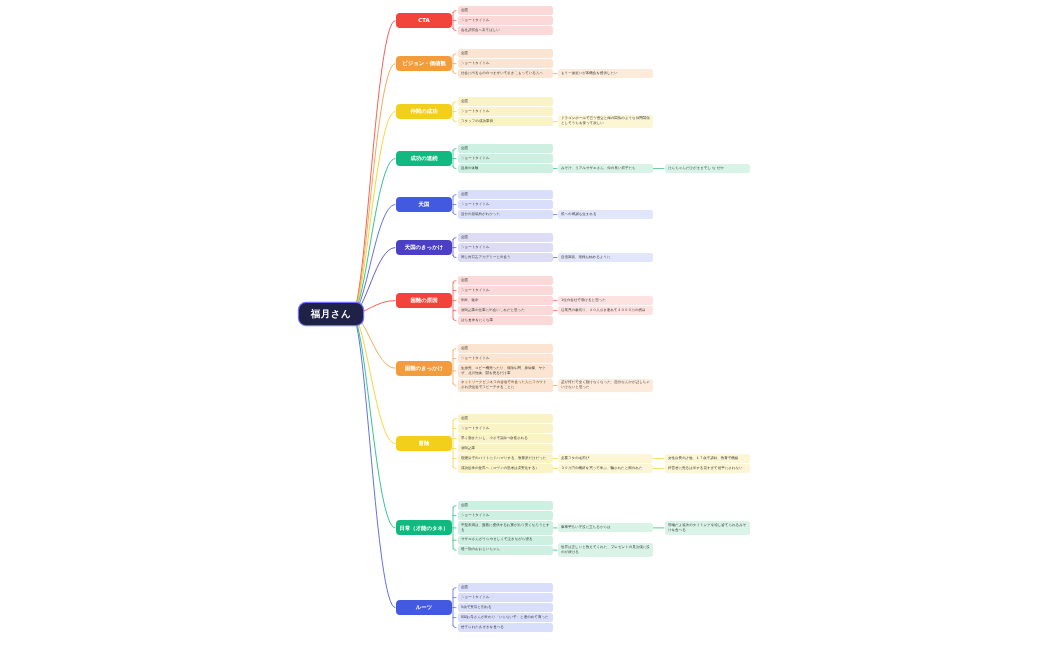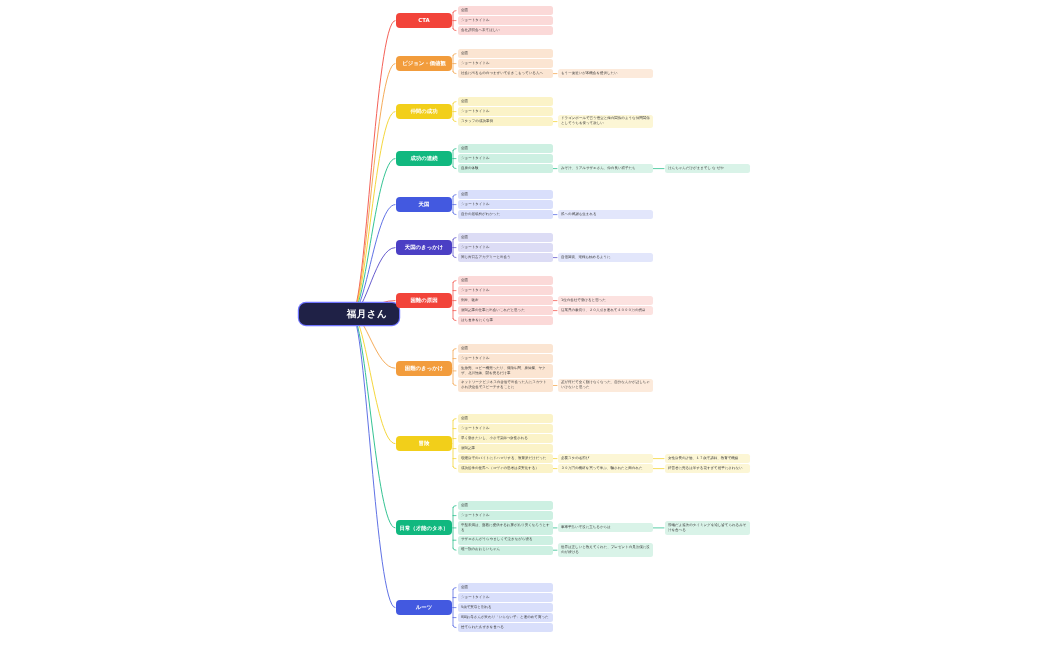--- a/index.html
+++ b/index.html
@@ -146,21 +146,21 @@
       <path d="M 352 314 C 366 314 375.65 607.6 395 607.6" fill="none" stroke="#4359e0" stroke-width="0.85" stroke-linecap="round"></path>
       <path d="M 452 607.6 L 451 607.6" fill="none" stroke="#4359e0" stroke-width="0.7" stroke-linecap="round"></path>
       <path d="M 453 589.6 Q 453 587.6 456 587.6" fill="none" stroke="#4359e0" stroke-width="0.7" stroke-linecap="round"></path>
       <path d="M 453 589.6 L 453 625.6" fill="none" stroke="#4359e0" stroke-width="0.7" stroke-linecap="round"></path>
       <path d="M 453 625.6 Q 453 627.6 456 627.6" fill="none" stroke="#4359e0" stroke-width="0.7" stroke-linecap="round"></path>
       <path d="M 453 597.6 L 456 597.6" fill="none" stroke="#4359e0" stroke-width="0.7" stroke-linecap="round"></path>
       <path d="M 453 607.6 L 456 607.6" fill="none" stroke="#4359e0" stroke-width="0.7" stroke-linecap="round"></path>
       <path d="M 453 617.6 L 456 617.6" fill="none" stroke="#4359e0" stroke-width="0.7" stroke-linecap="round"></path>
     </svg>
   <div id="nodes">
-      <div class="root-node" style="left: 299px; top: 303px; width: 64px; height: 22px; padding-left: 36px;">
+      <div class="root-node" style="left: 299px; top: 303px; width: 64px; height: 22px;">
         <span>福月さん</span>
       </div>
       <div class="branch-pill" style="left: 396px; top: 13.1px; min-width: 56px; height: 15px; background: rgb(242, 68, 58);">
         <span>CTA</span>
       </div>
       <div class="leaf l2" style="left: 458px; top: 6px; width: 95px; min-height: 9.2px; background: rgb(251, 217, 216);">意図</div>
       <div class="leaf l2" style="left: 458px; top: 16px; width: 95px; min-height: 9.2px; background: rgb(251, 217, 216);">ショートタイトル</div>
       <div class="leaf l2" style="left: 458px; top: 26px; width: 95px; min-height: 9.2px; background: rgb(251, 217, 216);">会社説明会へ来てほしい</div>
       <div class="branch-pill" style="left: 396px; top: 56.1px; min-width: 56px; height: 15px; background: rgb(242, 156, 60);">
         <span>ビジョン・価値観</span>

